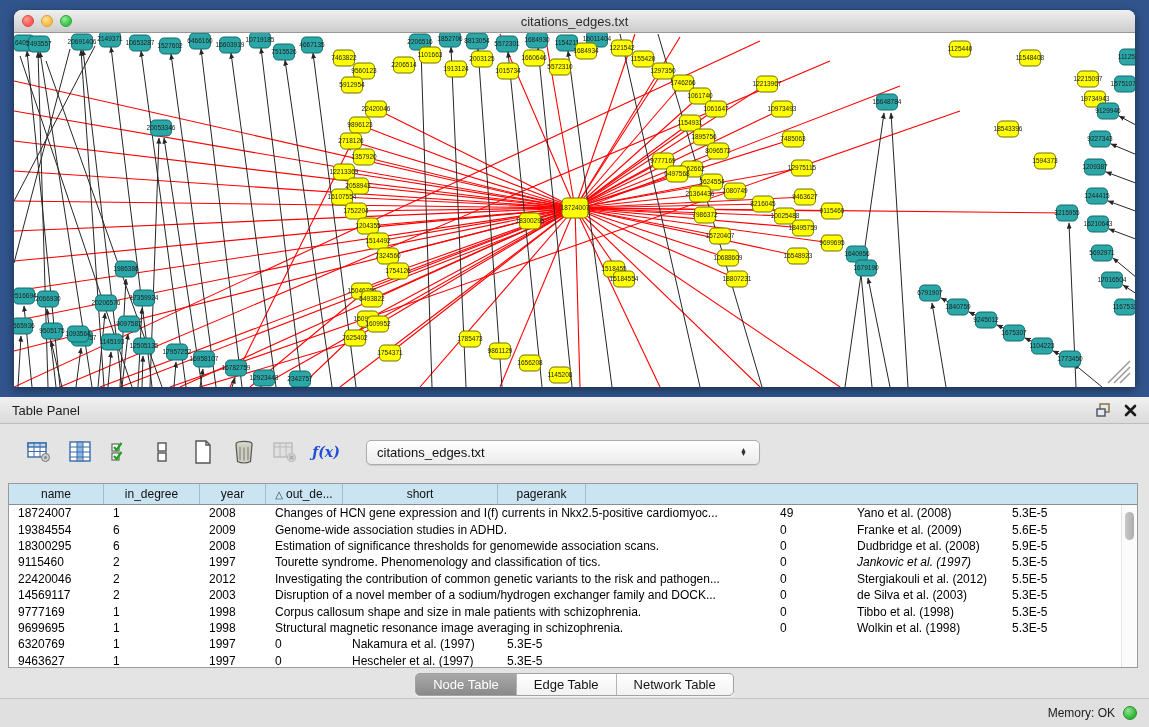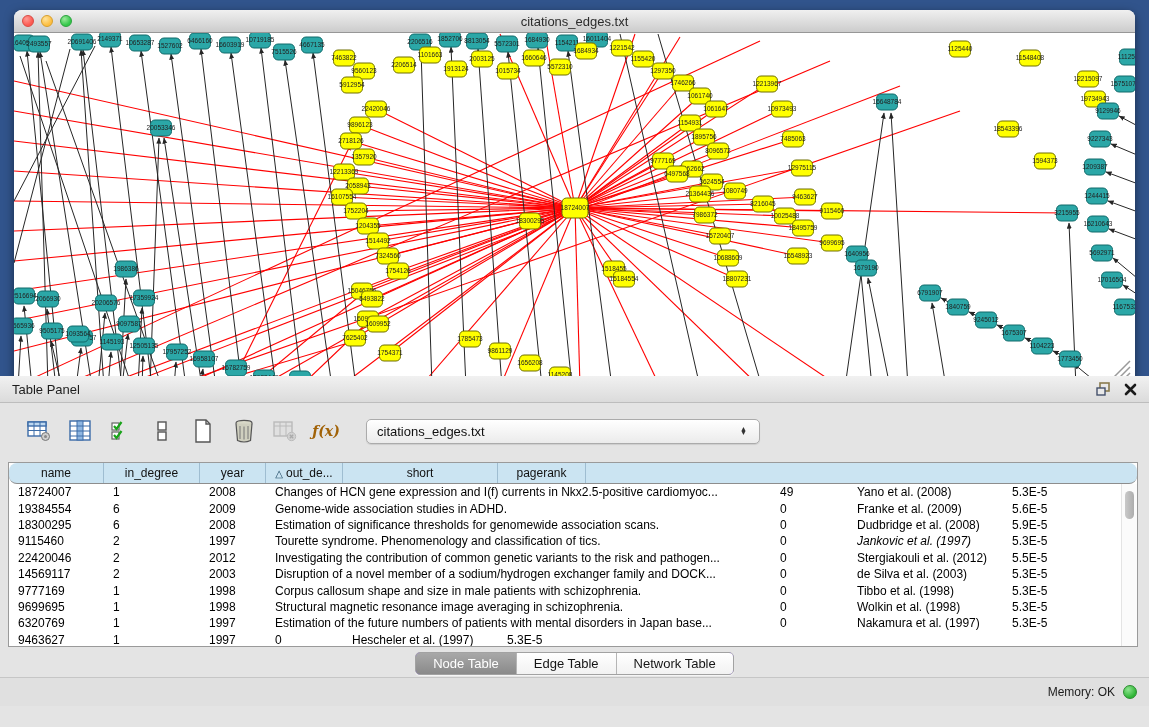--- a/index.html
+++ b/index.html
@@ -14,38 +14,38 @@
     border-bottom:1px solid #979797;border-radius:8px 8px 0 0;
     display:flex;align-items:center;padding:0 8px;position:relative;}
   .tl{width:12px;height:12px;border-radius:50%;margin-right:7px;box-sizing:border-box;}
   .tl.red{background:radial-gradient(circle at 35% 30%,#ff9a93,#FC5A52 65%);border:1px solid #d94a43;}
   .tl.yel{background:radial-gradient(circle at 35% 30%,#ffe39a,#FDBE41 65%);border:1px solid #d79f2c;}
   .tl.grn{background:radial-gradient(circle at 35% 30%,#9ce99c,#34C84A 65%);border:1px solid #2aa33c;}
   .wtitle{position:absolute;left:0;right:0;text-align:center;font-size:13px;color:#2c2c2c;pointer-events:none;}
   svg.net{position:absolute;left:0;top:23px;width:1121px;height:354px;background:#fff;display:block;}
 
   
-  .table-panel{position:absolute;left:0;top:376px;width:1149px;height:330px;background:#E4E4E4;}
+  .table-panel{position:absolute;left:0;top:397px;width:1149px;height:330px;background:#E4E4E4;}
   .panel-header{height:26px;background:linear-gradient(#F1F1F1,#DBDBDB);border-bottom:1px solid #bdbdbd;
     display:flex;align-items:center;padding:0 12px;font-size:13px;color:#1d1d1d;}
   .ph-right{margin-left:auto;display:flex;align-items:center;gap:12px;}
   .iconbtn{display:flex;align-items:center;justify-content:center;cursor:default;}
 
   .toolbar{height:56px;display:flex;align-items:center;padding-left:26px;gap:15px;}
   .tb-icon{width:26px;height:26px;display:flex;align-items:center;justify-content:center;}
-  .fx{font-family:"DejaVu Serif",serif;font-style:italic;font-weight:bold;font-size:14px;color:#a16207;}
+  .fx{font-family:"DejaVu Serif",serif;font-style:italic;font-weight:bold;font-size:14px;color:#1d4ed8;}
   .combo{width:372px;height:23px;border:1px solid #ababab;border-radius:5px;
     background:linear-gradient(#ffffff,#ebebeb);display:flex;align-items:center;
     padding:0 10px;font-size:13px;color:#111;margin-left:12px;box-shadow:0 1px 1px rgba(0,0,0,.1);}
   .combo .arrows{margin-left:auto;display:flex;flex-direction:column;line-height:4.5px;
     font-size:7px;color:#333;padding-right:2px;}
 
   .tablewrap{position:absolute;left:8px;top:86px;width:1130px;height:185px;background:#fff;
     border:1px solid #9a9a9a;box-sizing:border-box;overflow:hidden;}
-  .thead{display:flex;height:21px;background:#CBE4F2;border-bottom:1px solid #8d8d8d;box-sizing:border-box;border-radius:8px;}
+  .thead{display:flex;height:21px;background:#CBE4F2;border-bottom:1px solid #8d8d8d;box-sizing:border-box;}
   .th{display:flex;align-items:center;justify-content:center;font-size:12px;color:#111;
     border-right:1px solid #9FBDD1;box-sizing:border-box;gap:3px;}
   .th .sorticon{font-size:10px;color:#17425e;}
   .tr{display:flex;height:16.4px;align-items:center;}
   .td{font-size:12px;color:#000;padding-left:9px;white-space:nowrap;overflow:hidden;box-sizing:border-box;flex-shrink:0;}
   .vscroll{position:absolute;top:21px;right:0;bottom:0;width:15px;background:#FBFBFB;border-left:1px solid #e4e4e4;}
   .vthumb{position:absolute;top:7px;left:3px;width:9px;height:28px;border-radius:5px;
     background:linear-gradient(90deg,#c9c9c9,#adadad);}
 
   .tabsrow{position:absolute;left:0;right:0;bottom:28px;height:30px;display:flex;align-items:center;justify-content:center;}
@@ -664,21 +664,20 @@
           <div class="td" style="width: 66px;">1998</div>
           <div class="td" style="width: 505px;">Structural magnetic resonance image averaging in schizophrenia.</div>
           <div class="td" style="width: 77px;">0</div>
           <div class="td" style="width: 155px;">Wolkin et al. (1998)</div>
           <div class="td" style="width: 88px;">5.3E-5</div>
         </div>
         <div class="tr">
           <div class="td" style="width: 95px;">6320769</div>
           <div class="td" style="width: 96px;">1</div>
           <div class="td" style="width: 66px;">1997</div>
-          <div class="td" style="width: 505px;">Estimation of the future numbers of patients with mental disorders in Japan base...</div>
           <div class="td" style="width: 77px;">0</div>
           <div class="td" style="width: 155px;">Nakamura et al. (1997)</div>
           <div class="td" style="width: 88px;">5.3E-5</div>
         </div>
         <div class="tr">
           <div class="td" style="width: 95px;">9463627</div>
           <div class="td" style="width: 96px;">1</div>
           <div class="td" style="width: 66px;">1997</div>
           <div class="td" style="width: 77px;">0</div>
           <div class="td" style="width: 155px;">Hescheler et al. (1997)</div>

